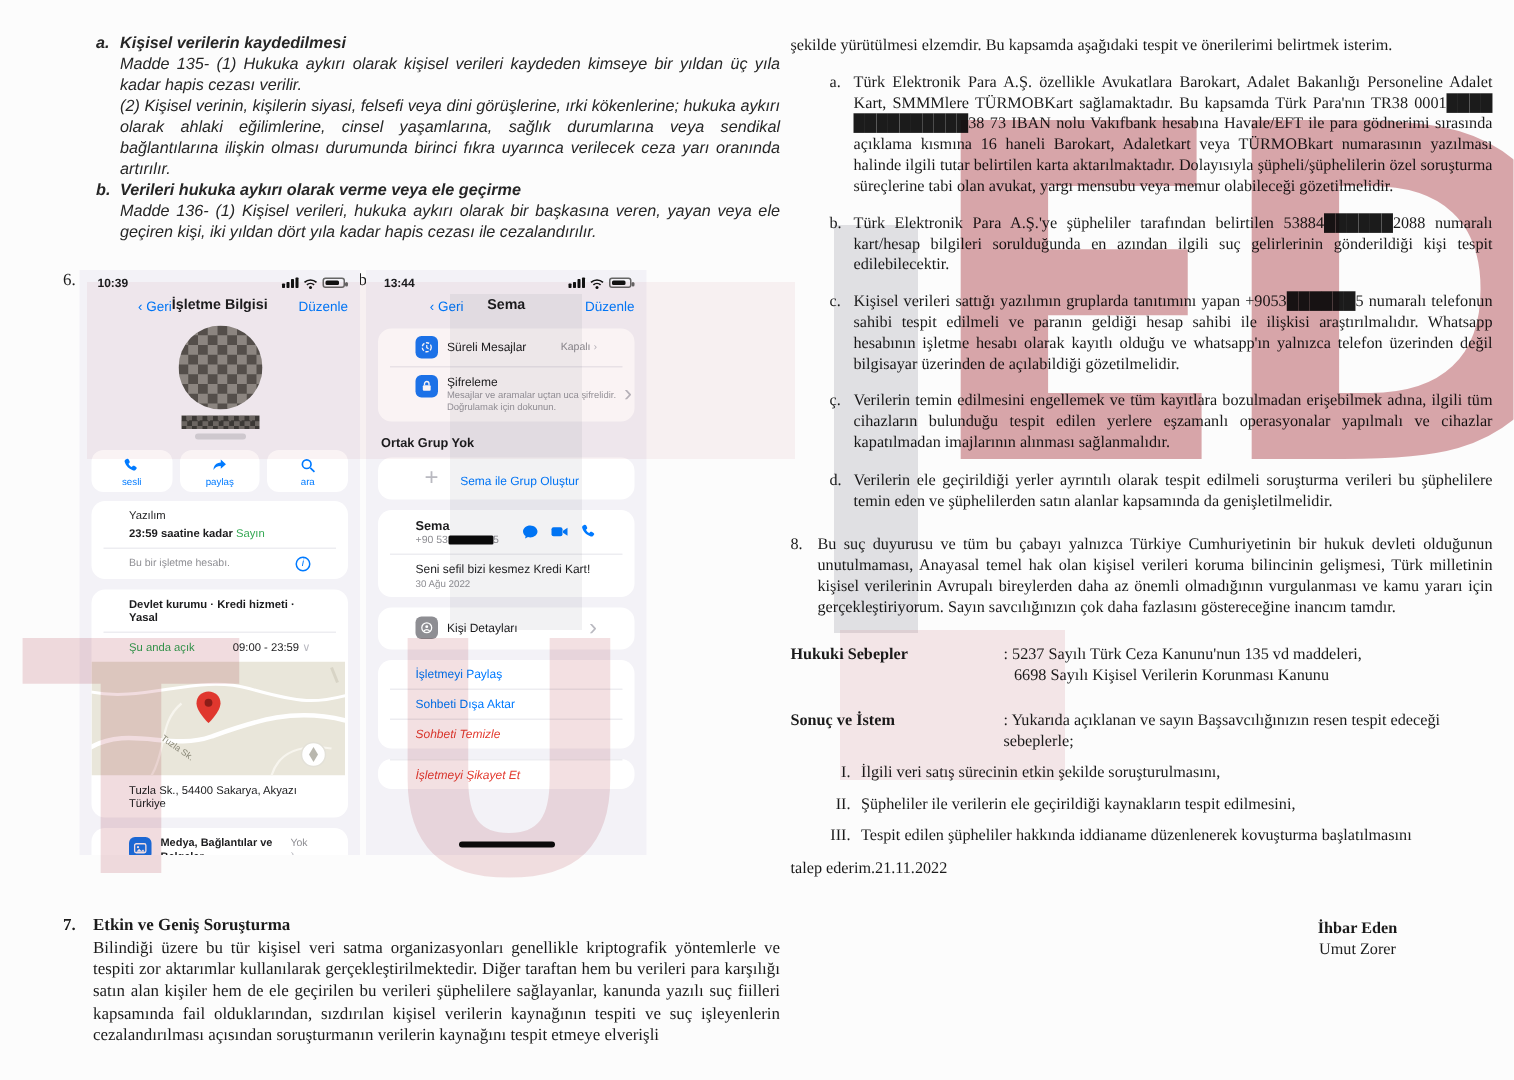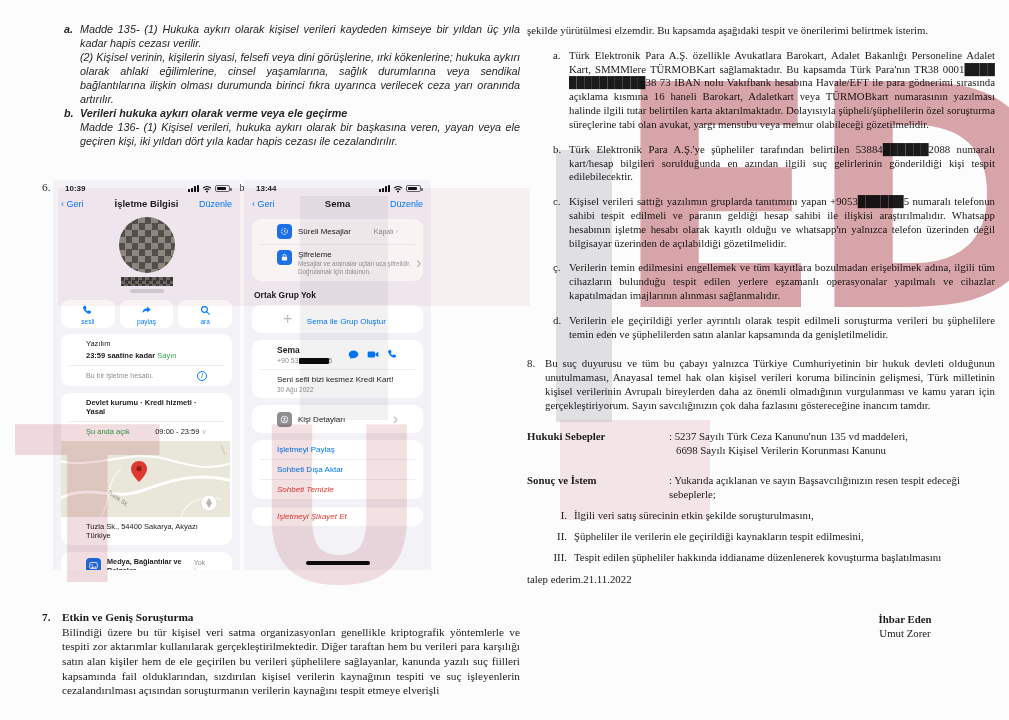--- a/index.html
+++ b/index.html
@@ -38,21 +38,21 @@
          font-family:"Liberation Sans",sans-serif;color:#1c1c1e;}
   .statusbar{display:flex;justify-content:space-between;align-items:center;padding:4px 10px 0 12px;font-size:8px;font-weight:bold;}
   .sb-icons{display:flex;gap:3px;align-items:center;}
   .sig{display:flex;align-items:flex-end;gap:1px;}
   .sig i{display:block;width:2px;background:#111;border-radius:.5px;}
   .sig i:nth-child(1){height:3px}.sig i:nth-child(2){height:4.5px}.sig i:nth-child(3){height:6px}.sig i:nth-child(4){height:7px}
   .batt{width:15px;height:7px;border:1px solid #666;border-radius:2px;position:relative;box-sizing:border-box;}
   .batt::before{content:"";position:absolute;left:1px;top:1px;bottom:1px;width:9px;background:#111;border-radius:1px;}
   .batt::after{content:"";position:absolute;right:-2.5px;top:1.5px;width:1.5px;height:3px;background:#666;border-radius:1px;}
   .navbar{display:flex;justify-content:space-between;align-items:center;padding:5px 8px 4px;font-size:9px;}
-  .nav-back{color:#007AFF;flex:1;}
+  .nav-back{color:#007AFF;flex:1;text-align:right;}
   .nav-title{font-weight:bold;font-size:9.5px;flex:1;text-align:center;white-space:nowrap;}
   .nav-edit{color:#007AFF;flex:1;text-align:right;}
   .chev{color:#b9b9c0;}
   .avatar{width:56px;height:56px;border-radius:50%;margin:4px auto 4px;
           background:repeating-conic-gradient(#8f8c86 0 25%,#55524d 0 50%);background-size:13px 13px;}
   .name-redact{width:52px;height:9px;margin:0 auto;background:repeating-conic-gradient(#6e6b66 0 25%,#3c3a37 0 50%);background-size:7px 7px;}
   .sub-redact{width:34px;height:3.5px;margin:3px auto 0;background:#d2d2d8;border-radius:2px;}
   .action-row{display:flex;gap:5px;padding:7px 8px 6px;}
   .action-btn{flex:1;background:#fff;border-radius:8px;padding:5px 0 3px;text-align:center;color:#007AFF;}
   .action-btn svg{display:block;margin:0 auto 2px;}
@@ -99,20 +99,21 @@
   .signature{margin:26px 30px 0 auto;width:120px;text-align:center;}
 </style>
 </head>
 <body>
 
 <div class="doc-left">
   <div class="law">
     <div class="law-item">
       <span class="law-label">a.</span>
       <div class="law-body">
+        <div class="law-title">Kişisel verilerin kaydedilmesi</div>
         <div>Madde 135- (1) Hukuka aykırı olarak kişisel verileri kaydeden kimseye bir yıldan üç yıla kadar hapis cezası verilir.</div>
         <div>(2) Kişisel verinin, kişilerin siyasi, felsefi veya dini görüşlerine, ırki kökenlerine; hukuka aykırı olarak ahlaki eğilimlerine, cinsel yaşamlarına, sağlık durumlarına veya sendikal bağlantılarına ilişkin olması durumunda birinci fıkra uyarınca verilecek ceza yarı oranında artırılır.</div>
       </div>
     </div>
     <div class="law-item">
       <span class="law-label">b.</span>
       <div class="law-body">
         <div class="law-title">Verileri hukuka aykırı olarak verme veya ele geçirme</div>
         <div>Madde 136- (1) Kişisel verileri, hukuka aykırı olarak bir başkasına veren, yayan veya ele geçiren kişi, iki yıldan dört yıla kadar hapis cezası ile cezalandırılır.</div>
       </div>

